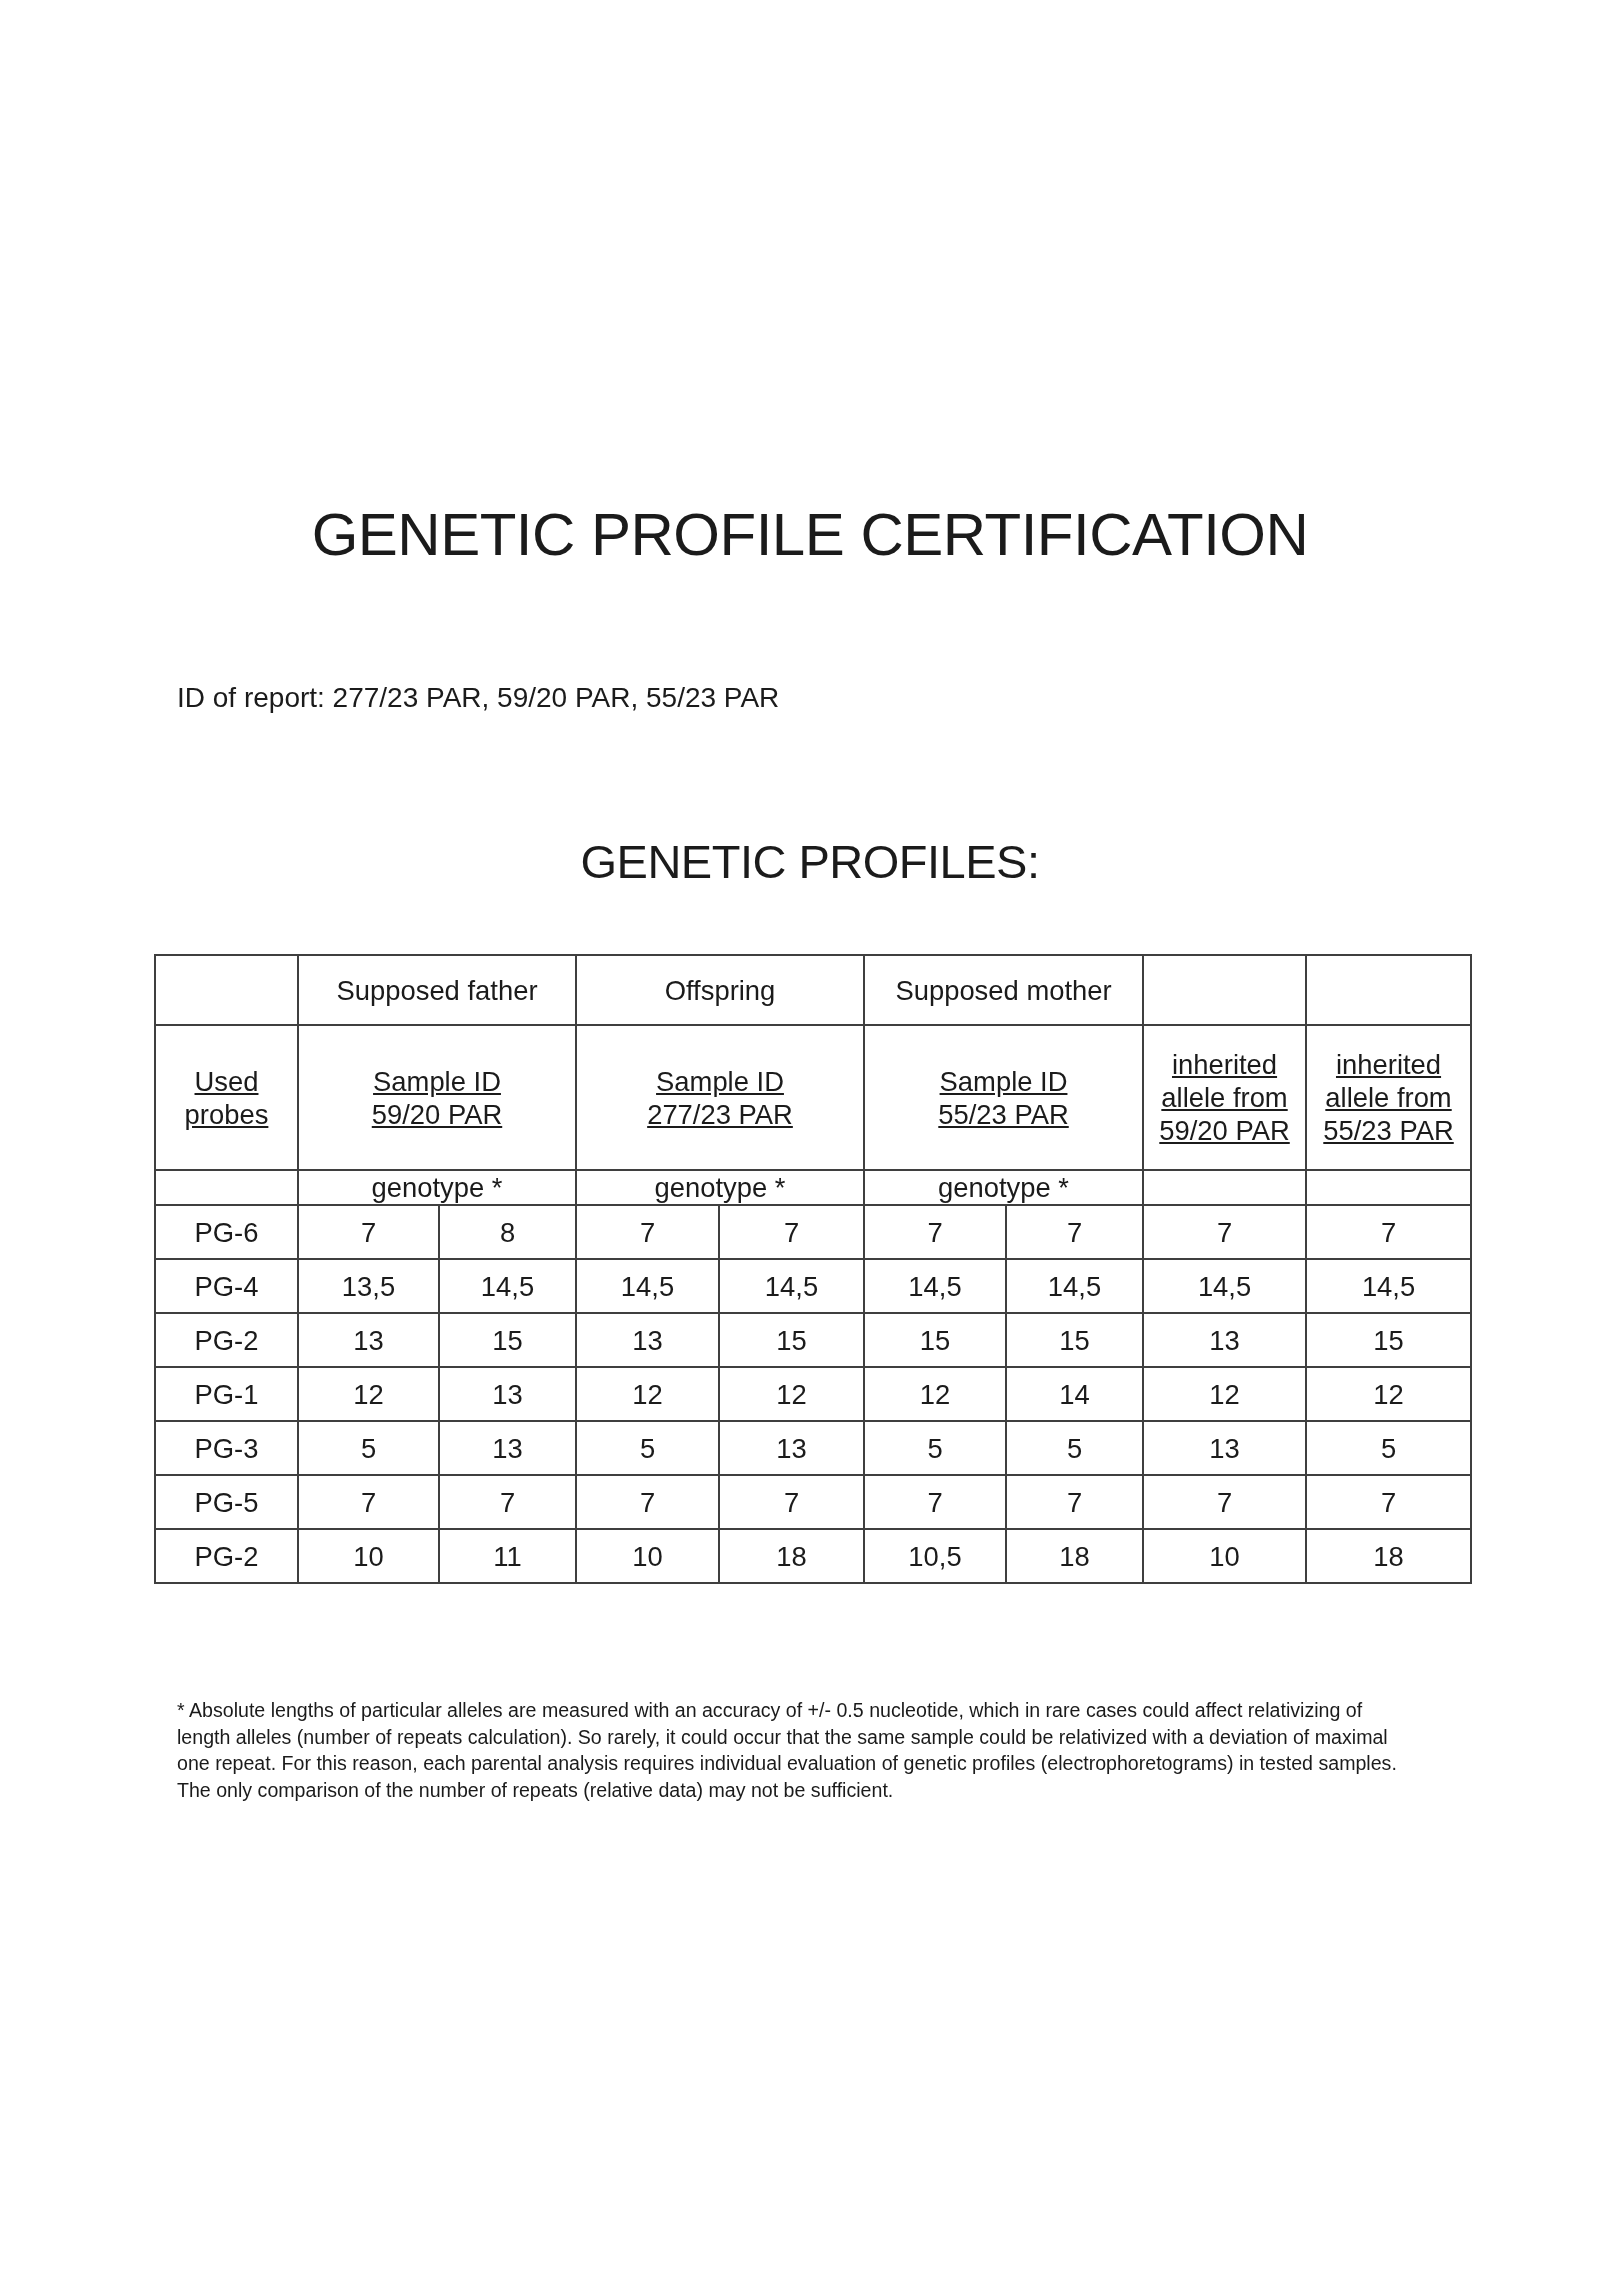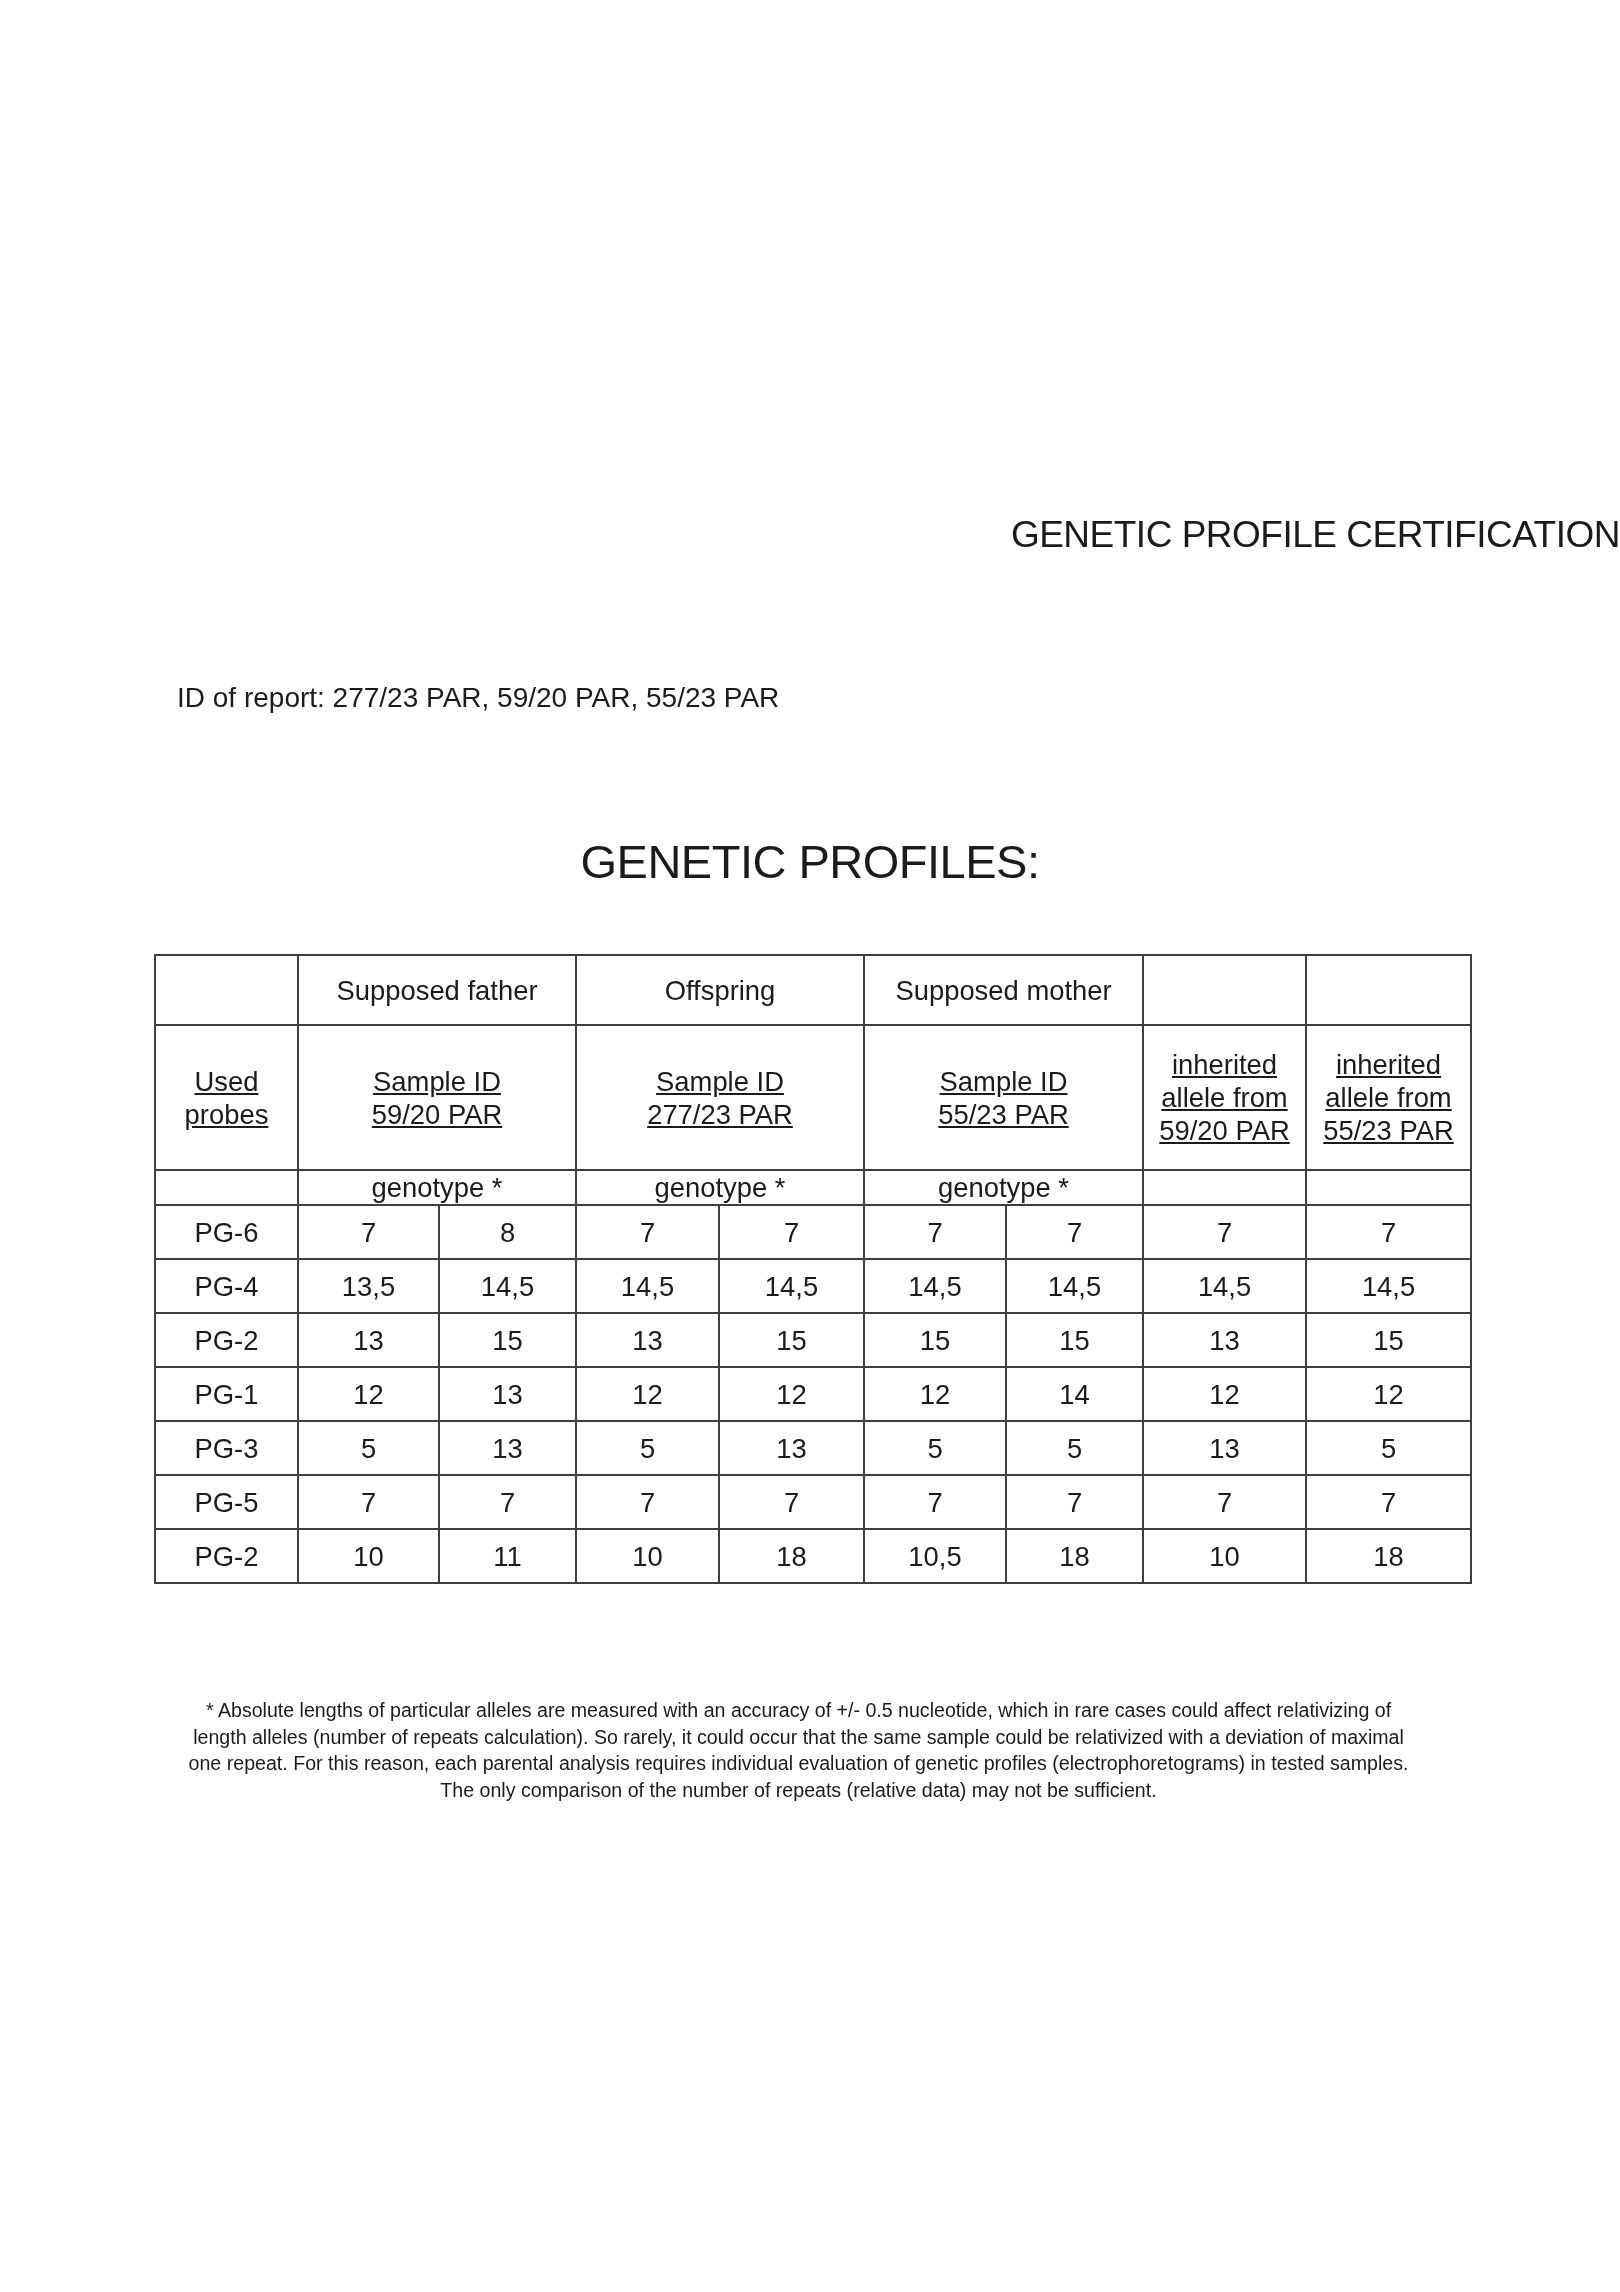--- a/index.html
+++ b/index.html
@@ -18,22 +18,22 @@
     width: 1620px;
     height: 2293px;
     background: #ffffff;
     overflow: hidden;
   }
   .title {
     position: absolute;
     top: 507px;
     left: 0;
     width: 100%;
-    text-align: right;
-    font-size: 37px;
+    text-align: center;
+    font-size: 60px;
     line-height: 55px;
     font-weight: 400;
     letter-spacing: -0.5px;
     white-space: nowrap;
   }
   .report-id {
     position: absolute;
     top: 680px;
     left: 177px;
     font-size: 28px;
@@ -75,21 +75,21 @@
   tr.r2 { height: 145px; text-decoration: underline; }
   tr.r3 { height: 32px; }
   tr.data-row { height: 54px; }
   .footnote {
     position: absolute;
     top: 1697px;
     left: 177px;
     width: 1243px;
     font-size: 19.6px;
     line-height: 26.5px;
-    text-align: center;
+    text-align: left;
   }
 </style>
 </head>
 <body>
 
 <div class="doc">
 
   <div class="title">GENETIC PROFILE CERTIFICATION</div>
 
   <div class="report-id">ID of report: 277/23 PAR, 59/20 PAR, 55/23 PAR</div>

